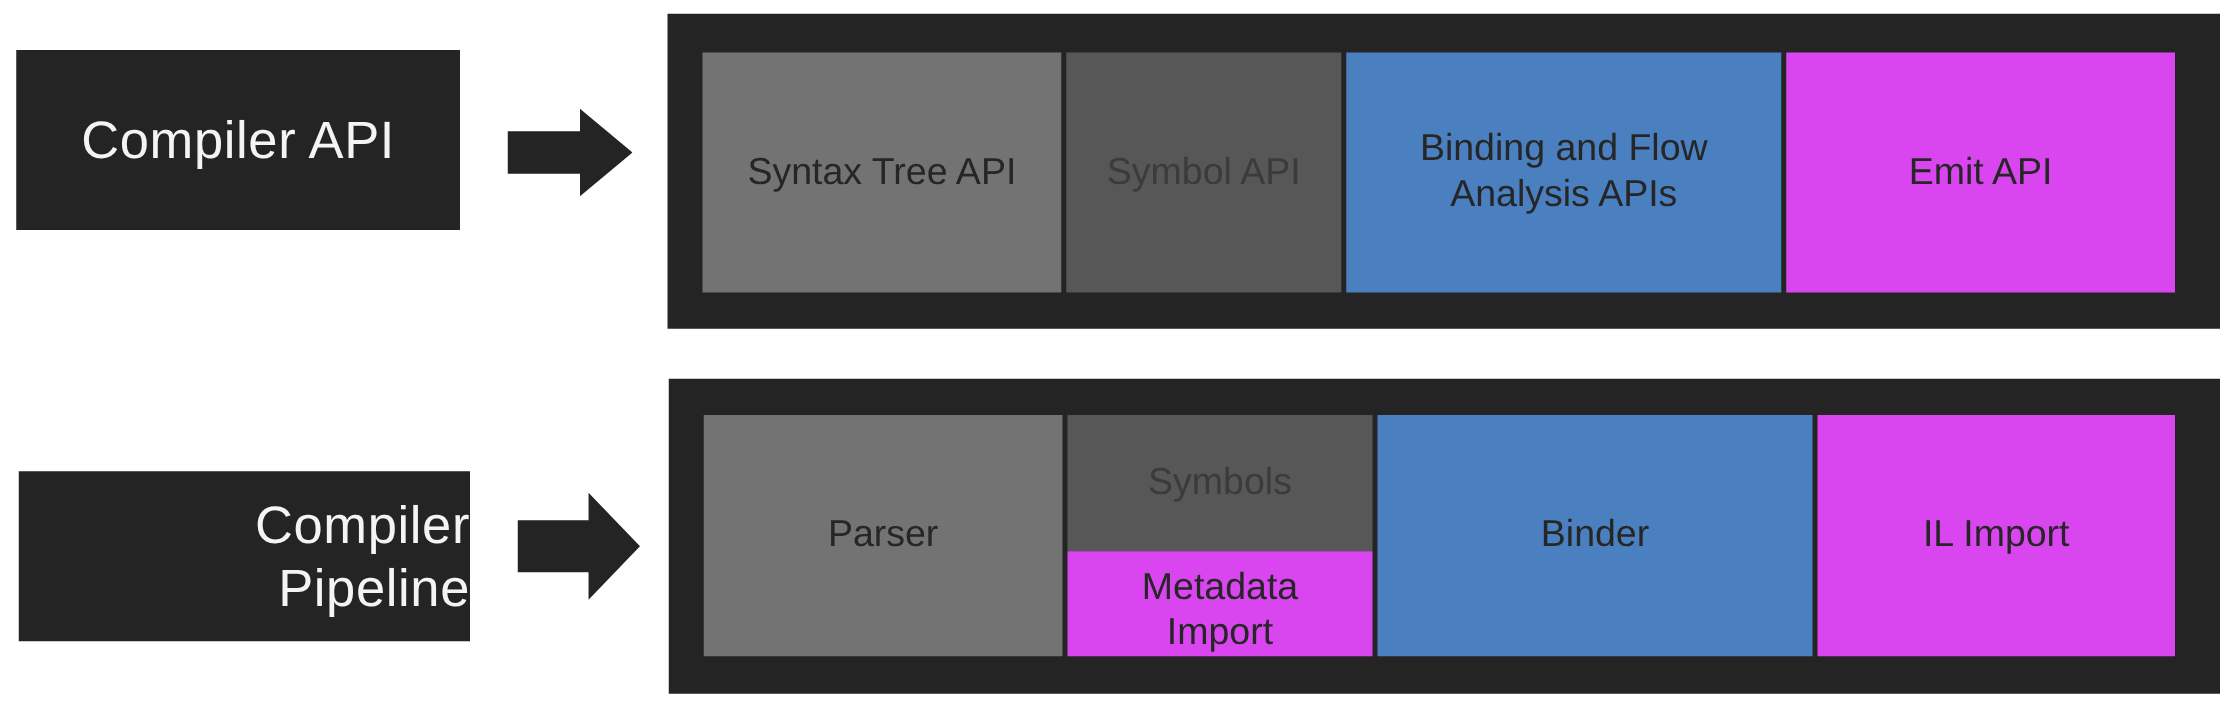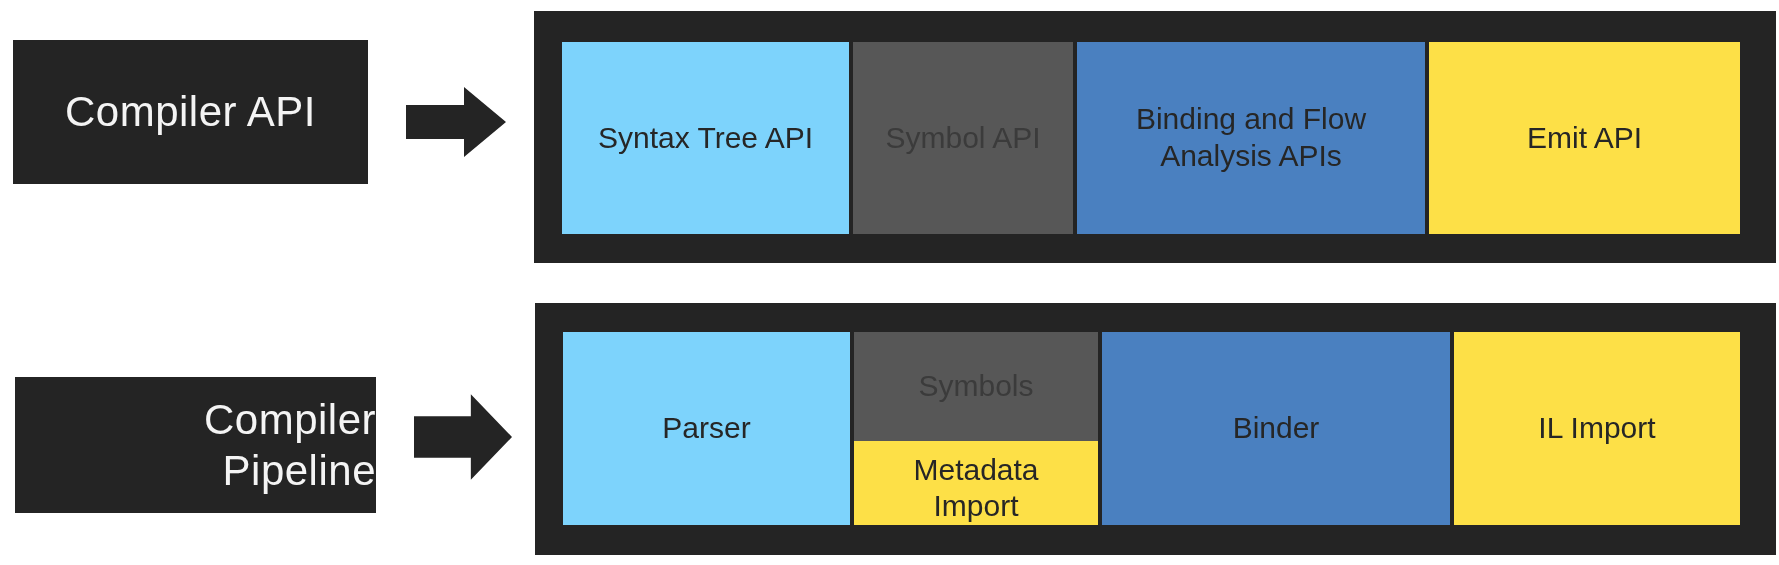--- a/index.html
+++ b/index.html
@@ -56,24 +56,24 @@
     display: flex;
     align-items: center;
     justify-content: center;
     text-align: center;
     font-size: 30px;
     color: #262626;
     line-height: 1.22;
     box-sizing: border-box;
     padding: 0 12px;
   }
-  .seg.green  { background: #7dd3fc; }
+  .seg.green  { background: #737373; }
   .seg.gray   { background: #575757; color: #3b3b3b; }
   .seg.blue   { background: #4a80c0; }
-  .seg.lgreen { background: #fde047; }
+  .seg.lgreen { background: #d946ef; }
 
   .w-green { width: 287px; flex: none; }
   .w-gray  { width: 220px; flex: none; }
   .w-blue  { width: 348px; flex: none; }
   .w-last  { flex: 1; }
 
   
   .stack {
     width: 244px;
     flex: none;

